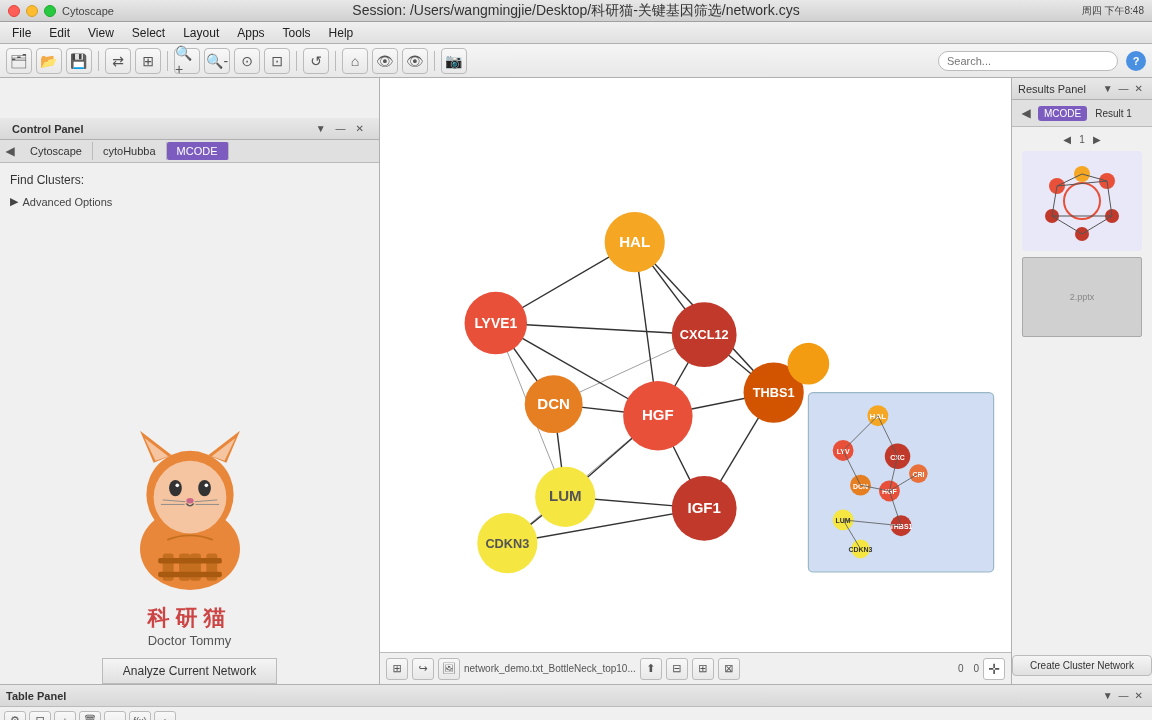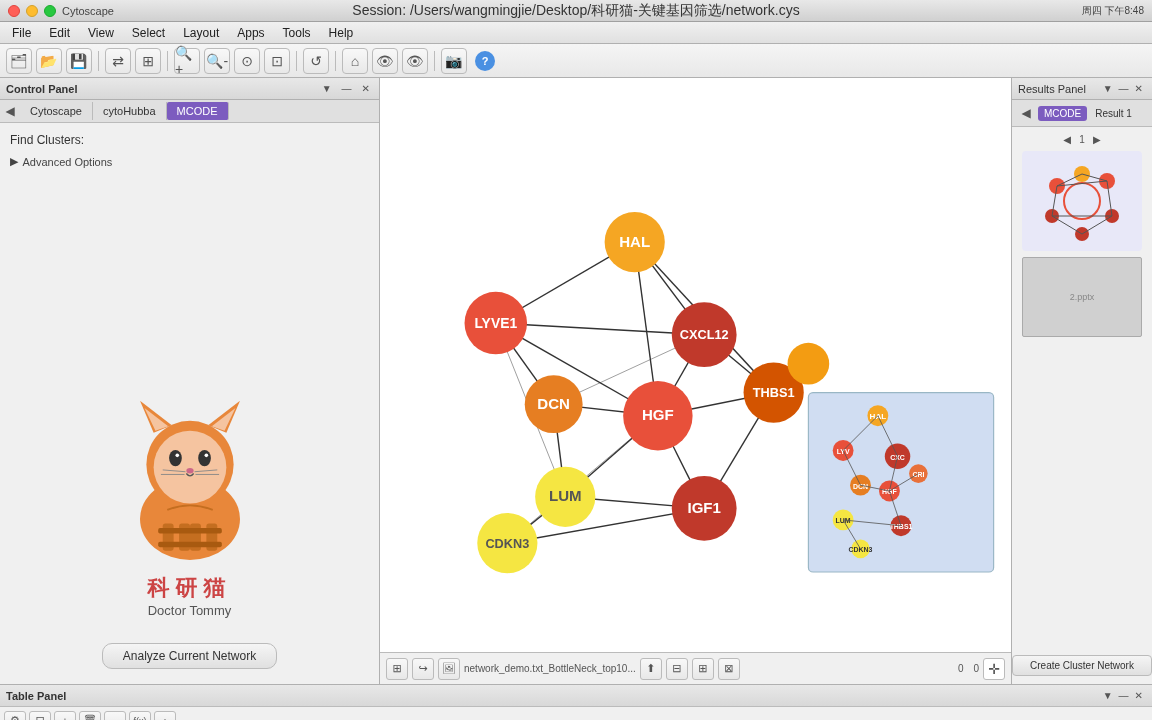--- a/index.html
+++ b/index.html
@@ -137,22 +137,23 @@
       border-right: 1px solid #b0b0b0;
       display: flex;
       flex-direction: column;
     }
     .panel-header {
       height: 22px;
       background: linear-gradient(to bottom, #e8e8e8, #d8d8d8);
       border-bottom: 1px solid #b0b0b0;
       display: flex;
       align-items: center;
-      padding: 0 6px;
+      padding: 0 12px;
       gap: 4px;
+      margin-top: 40px;
     }
     .panel-title {
       font-size: 11px;
       font-weight: 600;
       color: #333;
       flex: 1;
     }
     .panel-icon-btn {
       font-size: 10px;
       color: #555;
@@ -251,26 +252,26 @@
       font-weight: bold;
       color: #333;
       margin-top: 4px;
     }
     .cat-subtitle {
       font-size: 13px;
       color: #555;
     }
 
     .analyze-btn {
-      margin: 15px auto;
+      margin: 0 auto;
       display: block;
       padding: 5px 20px;
       background: linear-gradient(to bottom, #f5f5f5, #e0e0e0);
       border: 1px solid #bbb;
-      border-radius: 10px;
+      border-radius: 0;
       font-size: 12px;
       color: #333;
       cursor: pointer;
     }
 
     
     .center-panel {
       flex: 1;
       background: white;
       position: relative;
@@ -518,20 +519,21 @@
   <div class="toolbar-btn" title="Fit">⊙</div>
   <div class="toolbar-btn" title="Zoom Selection">⊡</div>
   <div class="toolbar-sep"></div>
   <div class="toolbar-btn" title="Refresh">↺</div>
   <div class="toolbar-sep"></div>
   <div class="toolbar-btn">⌂</div>
   <div class="toolbar-btn">👁</div>
   <div class="toolbar-btn">👁</div>
   <div class="toolbar-sep"></div>
   <div class="toolbar-btn">📷</div>
+  <input class="toolbar-search" type="text" placeholder="Search..." style="">
   <div class="toolbar-help">?</div>
 </div>
 
 <div class="main-layout">
 
   <div class="left-panel">
     <div class="panel-header">
       <span class="panel-title">Control Panel</span>
       <span class="panel-icon-btn">▼</span>
       <span class="panel-icon-btn">—</span>

